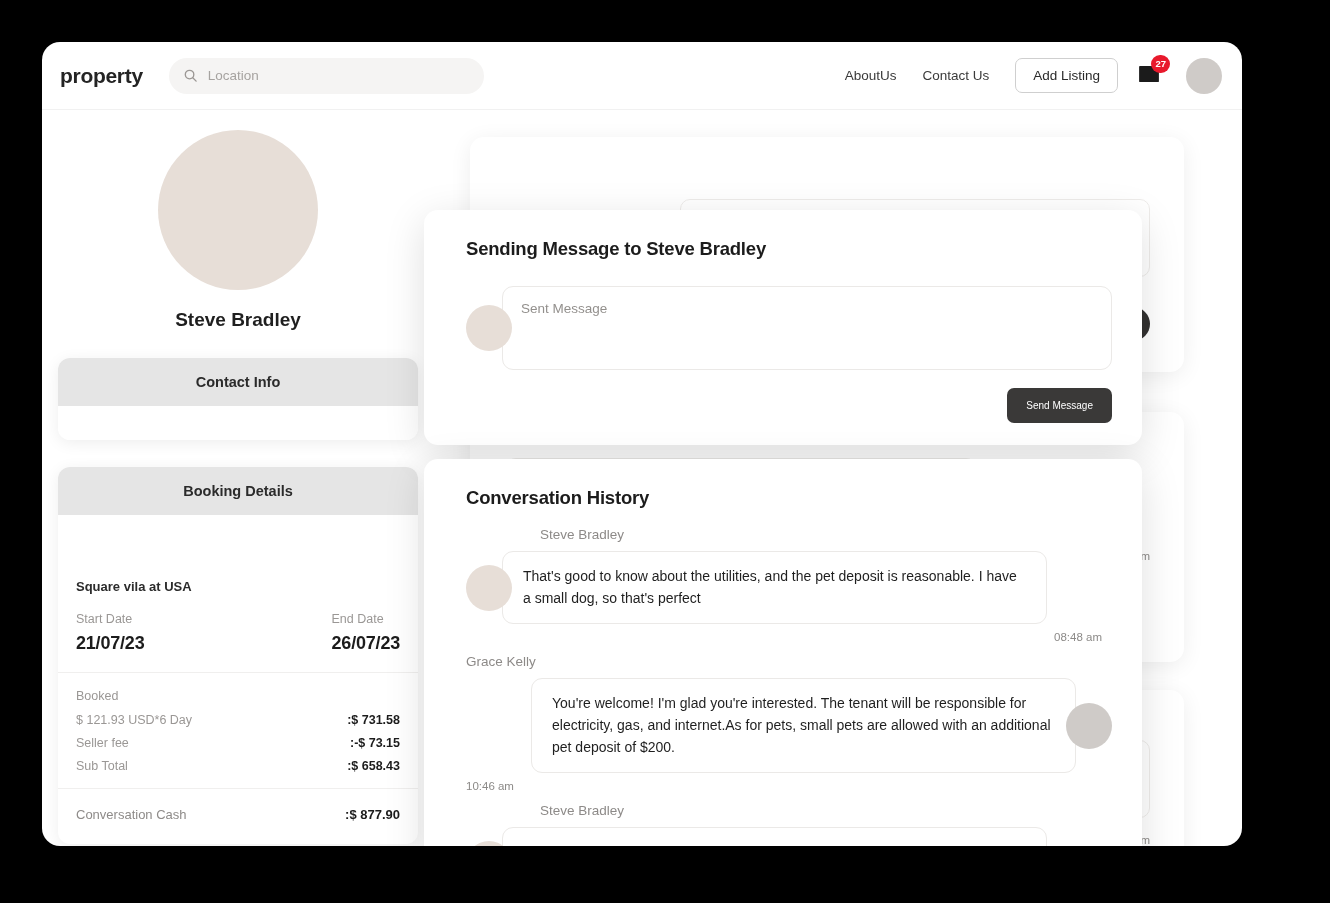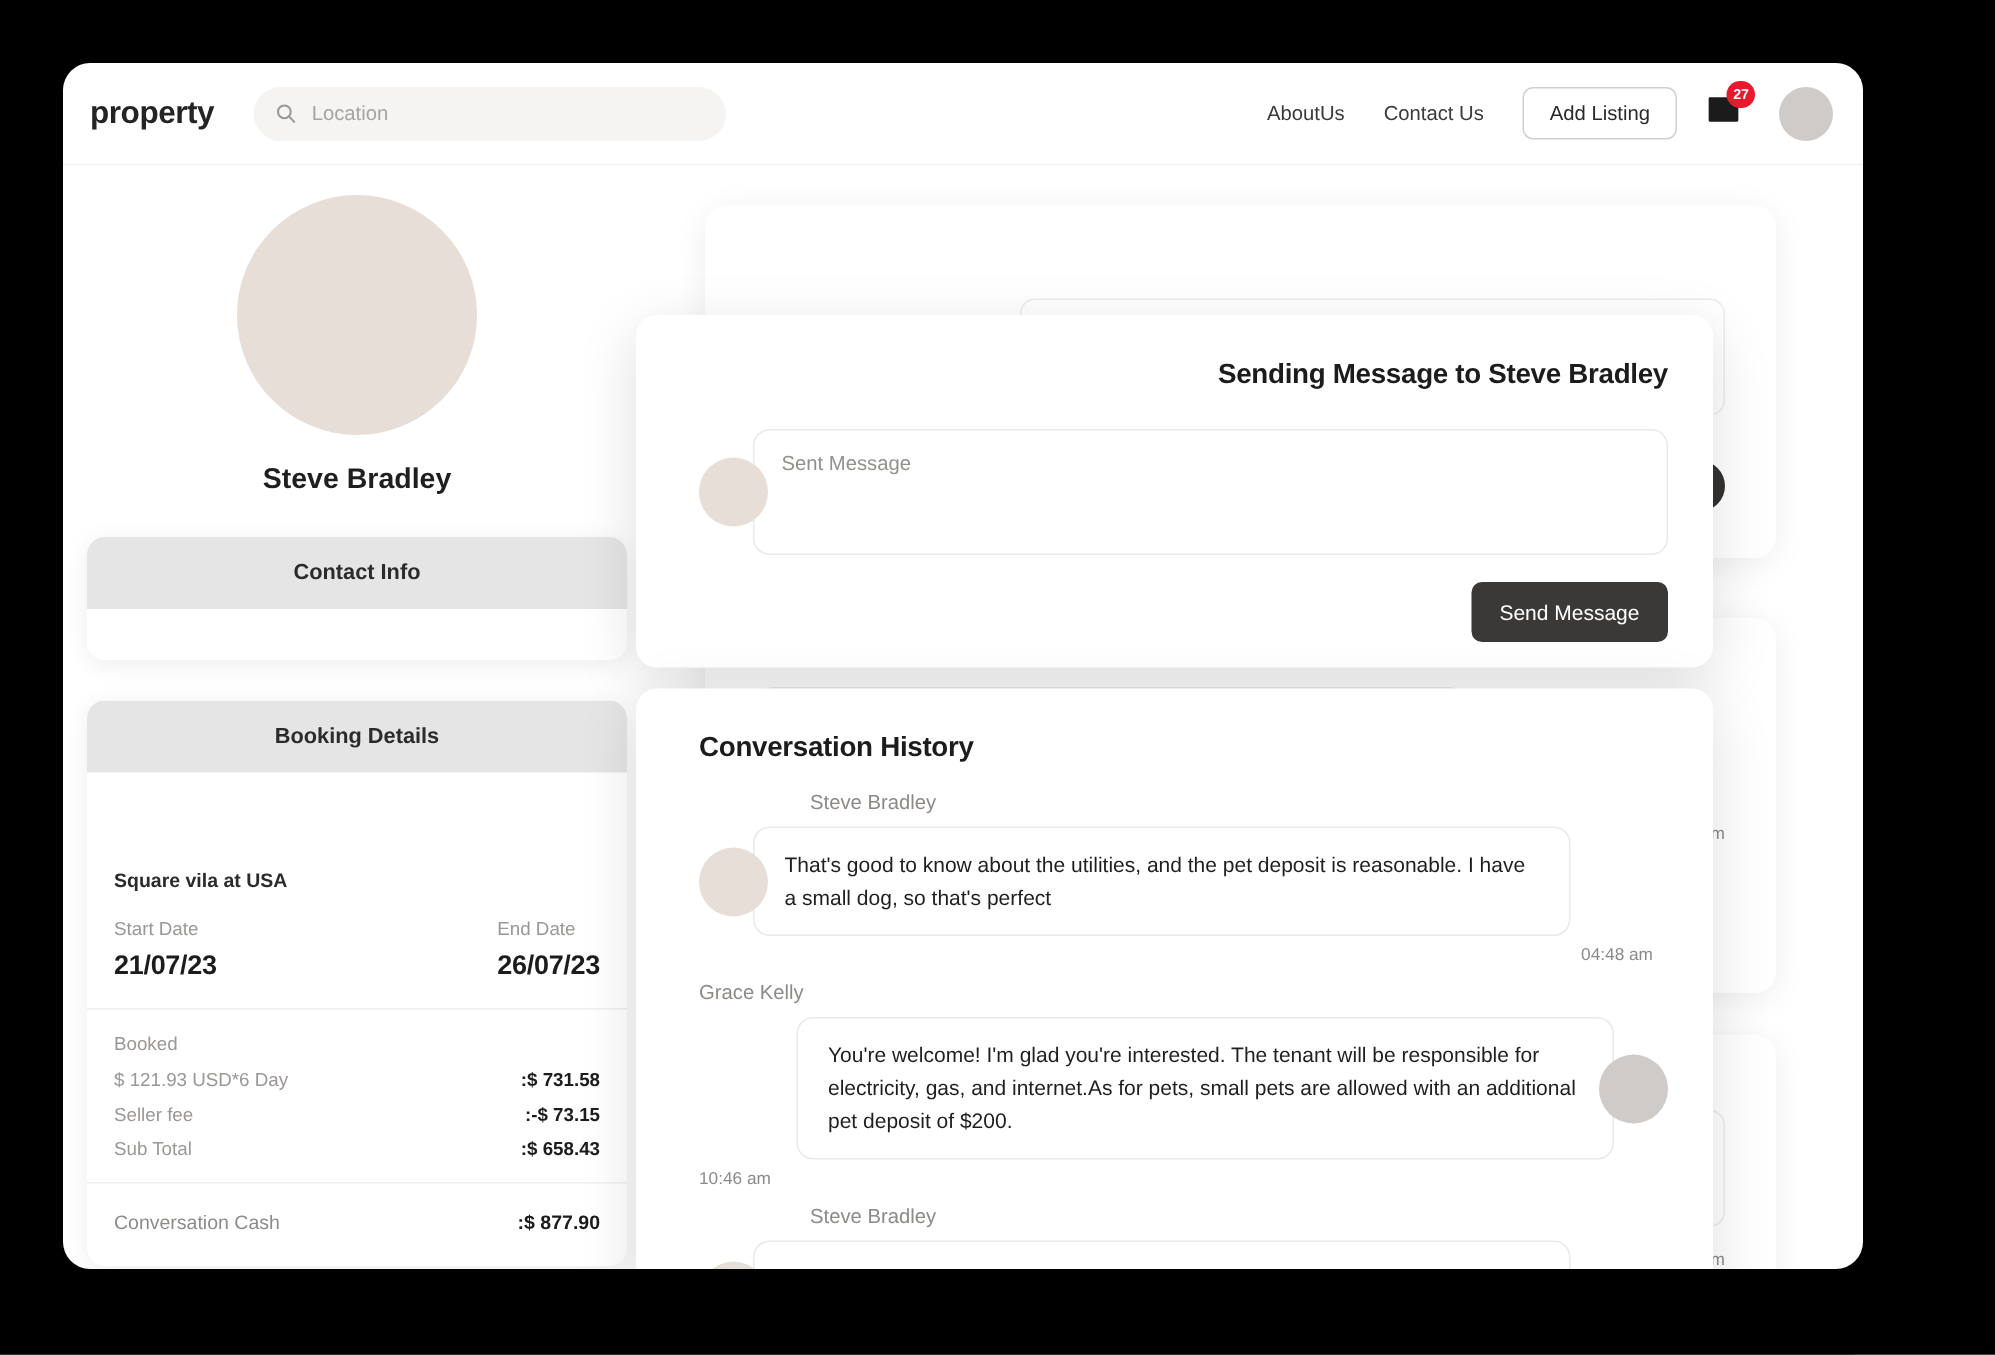--- a/index.html
+++ b/index.html
@@ -237,21 +237,20 @@
     box-shadow: 0 10px 40px rgba(0,0,0,0.13);
   }
   .modal-send { top: 168px; height: 235px; padding: 28px 30px 0 42px; }
 
   .modal-title {
     font-size: 18.5px;
     font-weight: 700;
     color: #1c1c1c;
     letter-spacing: -0.2px;
     margin-bottom: 26px;
-    text-align: right;
   }
   .compose-row { display: flex; align-items: flex-start; gap: 0; }
   .compose-avatar {
     width: 46px; height: 46px;
     border-radius: 50%;
     overflow: hidden;
     background: #e7ded7;
     flex: 0 0 auto;
     margin-top: 19px;
     position: relative;
@@ -279,21 +278,21 @@
   }
   .compose-area::placeholder { color: #93908d; }
 
   .send-row { display: flex; justify-content: flex-end; margin-top: 18px; padding-right: 0; }
   .send-btn {
     background: #3a3938;
     color: #ffffff;
     border: none;
     border-radius: 7px;
     font-family: "Liberation Sans", sans-serif;
-    font-size: 14px;
+    font-size: 10px;
     padding: 12px 19px;
     cursor: pointer;
   }
 
   
   .modal-conv {
     top: 417px;
     height: 461px;
     padding: 28px 30px 0 42px;
     overflow: hidden;
@@ -534,21 +533,21 @@
       <div class="conv-title">Conversation History</div>
 
       <div class="msg">
         <div class="msg-name">Steve Bradley</div>
         <div class="bubble-row">
           <span class="msg-avatar">
             <span class="ph ph-man"><span class="blur"></span></span>
           </span>
           <div class="bubble left">That's good to know about the utilities, and the pet deposit is reasonable. I have a small dog, so that's perfect</div>
         </div>
-        <div class="msg-time right">04:48 am</div>
+        <div class="msg-time right">08:48 am</div>
       </div>
 
       <div class="msg">
         <div class="msg-name right">Grace Kelly</div>
         <div class="bubble-row right">
           <div class="bubble rightb">You're welcome! I'm glad you're interested. The tenant will be responsible for electricity, gas, and internet.As for pets, small pets are allowed with an additional pet deposit of $200.</div>
           <span class="msg-avatar grace">
             <span class="ph ph-woman"><span class="shirt"></span></span>
           </span>
         </div>

